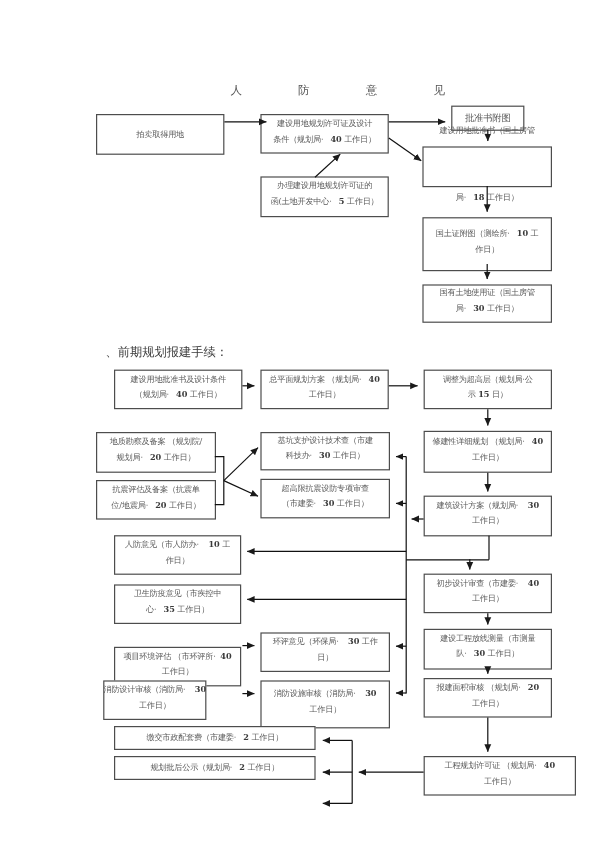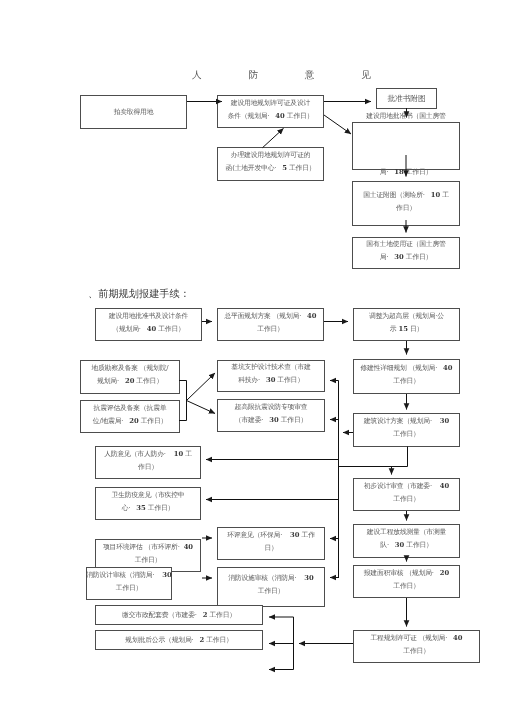--- a/index.html
+++ b/index.html
@@ -78,21 +78,21 @@
       <span class="ln"><span>建设用地规划许可证及设计</span></span>
       <span class="ln"><span>条件（规划局·   </span><span class="num">40</span><span> 工作日）</span></span>
     </div>
     <div class="box two" style="left: 217px; top: 147px; width: 107px; height: 34px; font-size: 6.8px; line-height: 13px;">
       <span class="ln"><span>办理建设用地规划许可证的</span></span>
       <span class="ln"><span>函(土地开发中心·   </span><span class="num">5</span><span> 工作日）</span></span>
     </div>
     <div class="box" style="left: 376px; top: 88px; width: 61px; height: 21px; font-size: 7.8px; line-height: 13px;">
       <span class="ln"><span>批准书附图</span></span>
     </div>
-    <div class="box two" style="left: 352px; top: 122px; width: 108px; height: 48px; font-size: 6.8px; line-height: 13px; gap: 43px;">
+    <div class="box two" style="left: 352px; top: 122px; width: 108px; height: 34px; font-size: 6.8px; line-height: 13px; gap: 43px;">
       <span class="ln"><span>建设用地批准书（国土房管</span></span>
       <span class="ln"><span>局·   </span><span class="num">18</span><span> 工作日）</span></span>
     </div>
     <div class="box two" style="left: 352px; top: 181px; width: 108px; height: 45px; font-size: 6.8px; line-height: 13px;">
       <span class="ln"><span>国土证附图（测绘所·   </span><span class="num">10</span><span> 工</span></span>
       <span class="ln"><span>作日）</span></span>
     </div>
     <div class="box two" style="left: 352px; top: 237px; width: 108px; height: 32px; font-size: 6.8px; line-height: 13px;">
       <span class="ln"><span>国有土地使用证（国土房管</span></span>
       <span class="ln"><span>局·   </span><span class="num">30</span><span> 工作日）</span></span>

